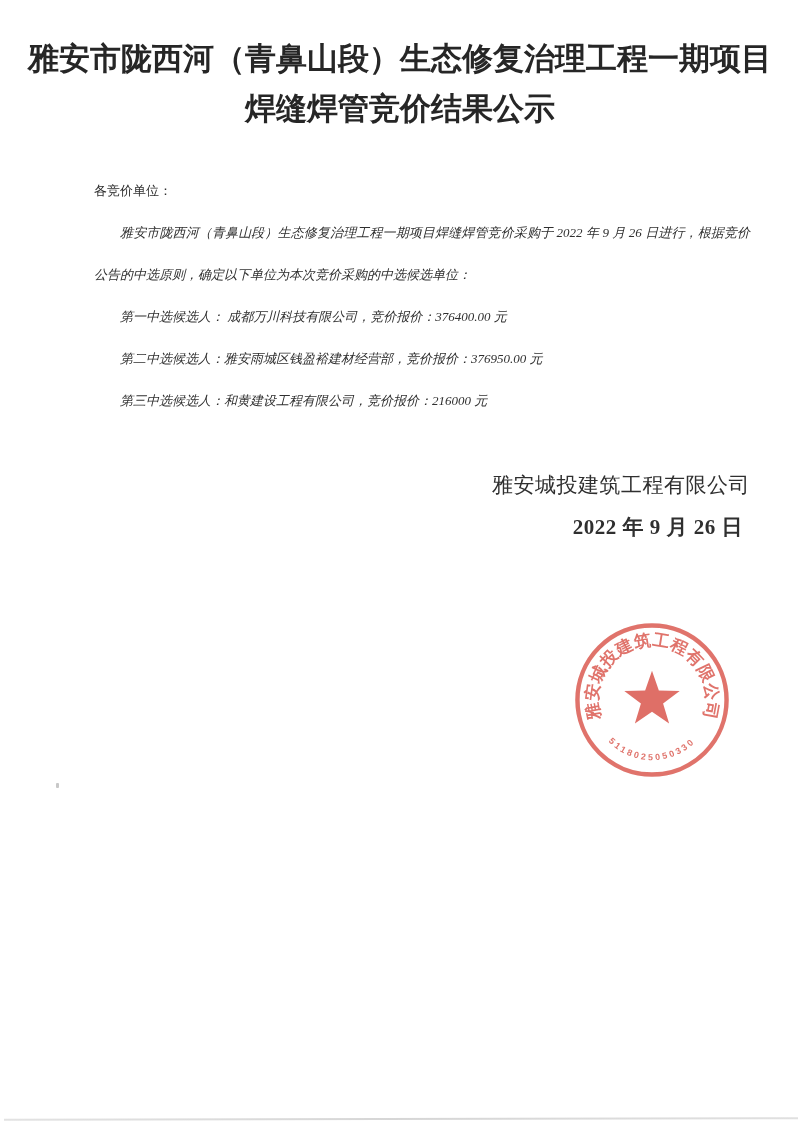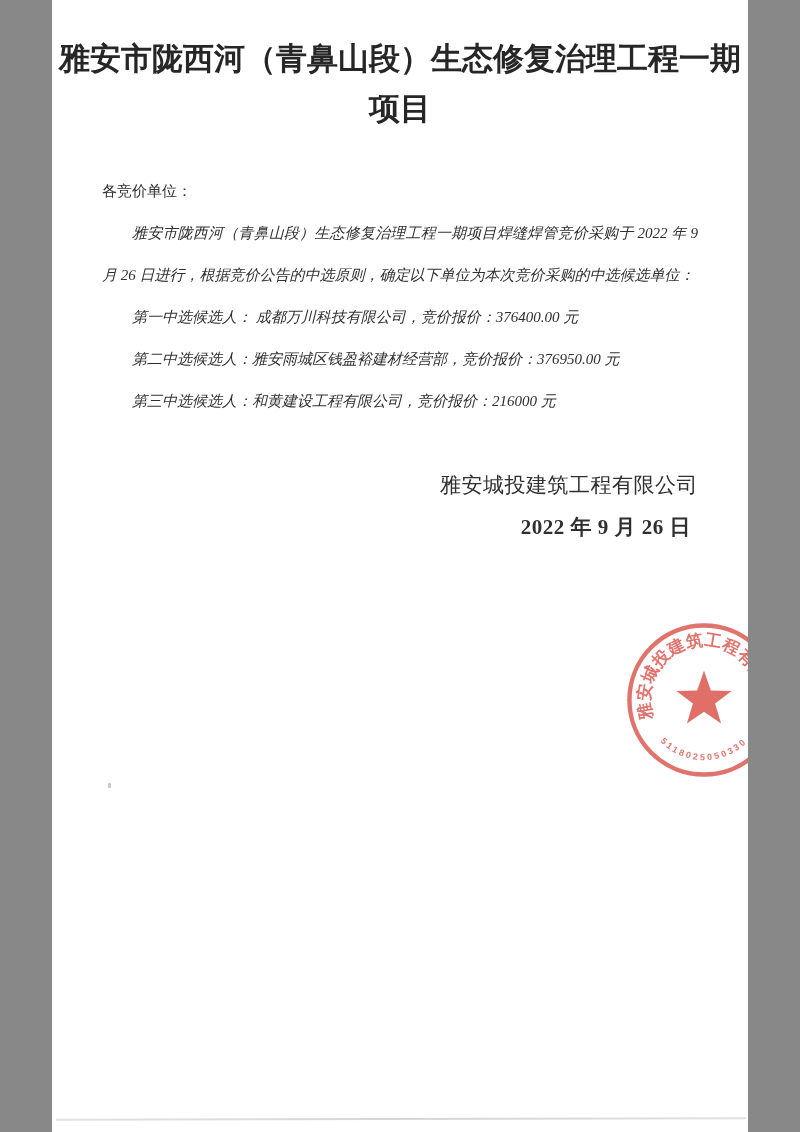--- a/index.html
+++ b/index.html
@@ -1,18 +1,18 @@
 <!DOCTYPE html>
 <html><head>
 <meta charset="utf-8">
 <style>
   html, body { margin: 0; padding: 0; background: #888; }
   .page {
     position: relative;
-    width: 696px;
+    width: 800px;
     height: 1132px;
     margin: 0 auto;
     background: #ffffff;
     overflow: hidden;
     font-family: "Liberation Serif", "DejaVu Serif", serif;
     color: #2f2f2f;
   }
   .content {
     padding: 0 50px 0 50px;
   }
@@ -21,23 +21,24 @@
     font-family: "Liberation Sans", "DejaVu Sans", sans-serif;
     font-weight: bold;
     font-size: 31px;
     line-height: 50px;
     text-align: center;
     color: #262626;
   }
   .doc-title .title-line { display: block; }
   .doc-body {
     margin-top: 36px;
-    font-size: 15px;
+    font-size: 13px;
     line-height: 42px;
     text-align: justify;
+    margin-left: 44px;
   }
   .doc-body p { margin: 0; }
   .doc-body p.indent { text-indent: 2em; font-style: italic; }
   .doc-body p.notice-para { margin-top: 42px; }
   .signature {
     margin-top: 42px;
     padding: 0 50px;
     font-size: 21px;
     line-height: 42px;
     text-align: right;
@@ -91,20 +92,21 @@
     transform: rotate(-0.12deg);
   }
 </style>
 </head>
 <body>
 
 <div class="page">
 
   <h1 class="doc-title">
     <span class="title-line">雅安市陇西河（青鼻山段）生态修复治理工程一期项目</span>
+    <span class="title-line">焊缝焊管竞价结果公示</span>
   </h1>
 
   <div class="content">
     <div class="doc-body">
       <p>各竞价单位：</p>
       <p class="indent">雅安市陇西河（青鼻山段）生态修复治理工程一期项目焊缝焊管竞价采购于 2022 年 9 月 26 日进行，根据竞价公告的中选原则，确定以下单位为本次竞价采购的中选候选单位：</p>
       <p class="indent">第一中选候选人： 成都万川科技有限公司，竞价报价：376400.00 元</p>
       <p class="indent">第二中选候选人：雅安雨城区钱盈裕建材经营部，竞价报价：376950.00 元</p>
       <p class="indent">第三中选候选人：和黄建设工程有限公司，竞价报价：216000 元</p>
     </div>

